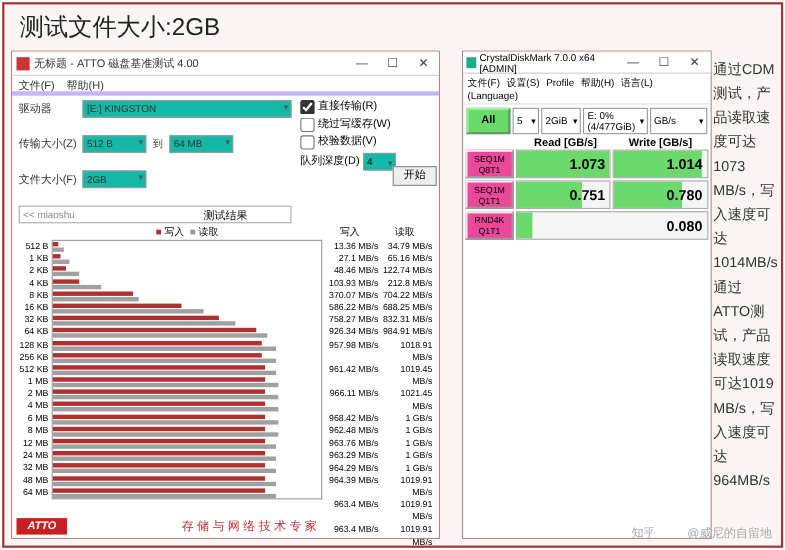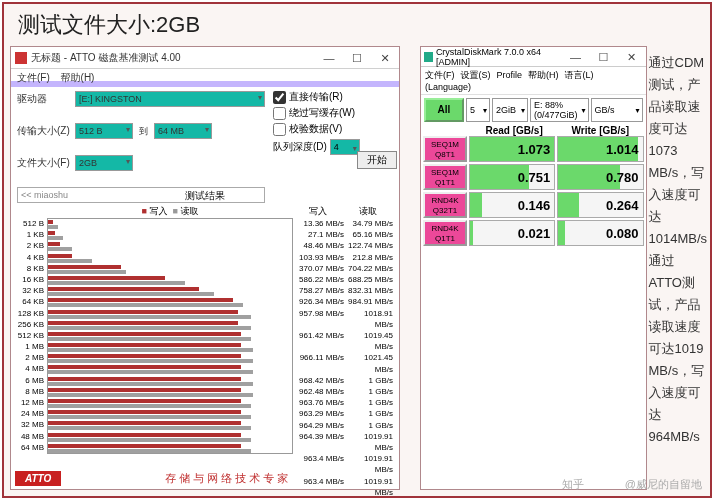--- a/index.html
+++ b/index.html
@@ -10,21 +10,21 @@
 .panel{border:1px solid #b0888c;background:#fff}
 .left{width:395px;height:444px;position:relative}
 .right{width:284px;height:444px;display:flex;flex-direction:row}
 
 
 .titlebar{height:22px;background:#fff;display:flex;align-items:center;border-bottom:1px solid #d0d0d0;padding-left:4px;font-size:10px;color:#333}
 .tb-ico{width:12px;height:12px;margin-right:4px;background:#c33}
 .winbtns{margin-left:auto;display:flex}
 .winbtn{width:28px;height:20px;text-align:center;font-size:11px;line-height:20px;color:#444}
 .winbtn.cl{background:none}
-.menubar{height:18px;font-size:10px;padding:2px 6px;color:#333;border-bottom:6px solid #c4b5fd}
+.menubar{height:18px;font-size:10px;padding:2px 6px;color:#333;border-bottom:4px solid #c4b5fd}
 .menubar span{margin-right:8px}
 
 
 .form{padding:4px 6px;font-size:10px;color:#333}
 .frow{display:flex;align-items:center;margin-bottom:16px}
 .flabel{width:58px}
 .sel{border:1px solid #999;background:#14b8a6;height:16px;font-size:9px;padding:0 14px 0 3px;display:inline-flex;align-items:center;position:relative}
 .sel::after{content:"▾";position:absolute;right:2px;top:1px;font-size:8px;color:#555}
 .to{margin:0 6px;font-size:9px}
 .chk{margin-right:3px;accent-color:#333}
@@ -63,21 +63,21 @@
 .cdm-hdr .c{flex:1;text-align:center}
 .cdm-rows{padding:0 2px 4px}
 .crow{display:flex;margin-bottom:2px}
 .crow .btn{width:44px;height:26px;background:#ec4899;border:2px outset #eee;font-size:8px;text-align:center;padding-top:2px;line-height:10px}
 .crow .cell{flex:1;height:26px;margin-left:2px;position:relative;border:1px solid #aaa;background:#f5f5f5;display:flex;align-items:center;justify-content:flex-end;padding-right:4px;font-size:13px;font-weight:bold;overflow:hidden}
 .crow .cell .fill{position:absolute;left:0;top:0;bottom:0;background:#6bd96b}
 .crow .cell span{position:relative;z-index:1}
 
 .desc{flex:1;padding:6px 2px;font-size:13px;line-height:22px;color:#333}
 .watermark{position:absolute;right:8px;bottom:4px;font-size:11px;color:#aaa}
-.zhihu{position:absolute;right:126px;bottom:4px;font-size:11px;color:#aaa}
+.zhihu{position:absolute;right:114px;bottom:4px;font-size:11px;color:#aaa}
 </style>
 </head>
 <body>
 
 <div class="frame">
   <div class="title">测试文件大小:2GB</div>
   <div class="cols">
 
     <div class="panel left">
       <div class="titlebar">
@@ -351,21 +351,21 @@
             <div class="winbtn">✕</div>
           </div>
         </div>
         <div class="cdm-menu">
           <span>文件(F)</span><span>设置(S)</span><span>Profile</span><span>帮助(H)</span><span>语言(L)(Language)</span>
         </div>
         <div class="cdm-ctrl">
           <div class="allbtn">All</div>
           <div class="csel" style="width:24px">5</div>
           <div class="csel" style="width:36px">2GiB</div>
-          <div class="csel" style="flex:1">E: 88% (0/477GiB)</div>
+          <div class="csel" style="flex:1">E: 0% (4/477GiB)</div>
           <div class="csel" style="width:52px">GB/s</div>
         </div>
         <div class="cdm-hdr">
           <div class="lbl"></div>
           <div class="c">Read [GB/s]</div>
           <div class="c">Write [GB/s]</div>
         </div>
         <div class="cdm-rows" id="cdmrows">
             <div class="crow">
     <div class="btn">SEQ1M
@@ -386,37 +386,21 @@
                 <div class="fill" style="width:70%"></div>
                 <span>0.751</span>
               </div>
     <div class="cell">
                 <div class="fill" style="width:73%"></div>
                 <span>0.780</span>
               </div>
   </div>
             <div class="crow">
     <div class="btn">RND4K
-Q32T1</div>
-    <div class="cell">
-                <div class="fill" style="width:14%"></div>
-                <span>0.146</span>
-              </div>
-    <div class="cell">
-                <div class="fill" style="width:25%"></div>
-                <span>0.264</span>
-              </div>
-  </div>
-            <div class="crow">
-    <div class="btn">RND4K
 Q1T1</div>
-    <div class="cell">
-                <div class="fill" style="width:3%"></div>
-                <span>0.021</span>
-              </div>
     <div class="cell">
                 <div class="fill" style="width:8%"></div>
                 <span>0.080</span>
               </div>
   </div>
           </div>
       </div>
       <div class="desc">
         <div>通过CDM测试，产品读取速度可达1073 MB/s，写入速度可达 1014MB/s</div>
         <div>通过ATTO测试，产品读取速度可达1019 MB/s，写入速度可达 964MB/s</div>

